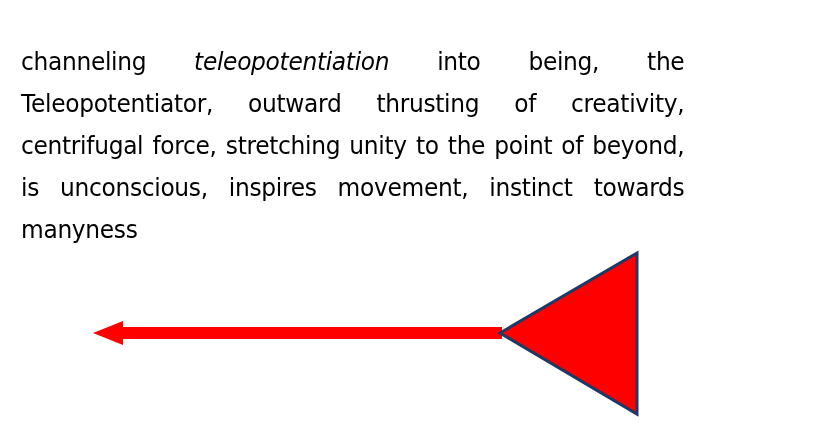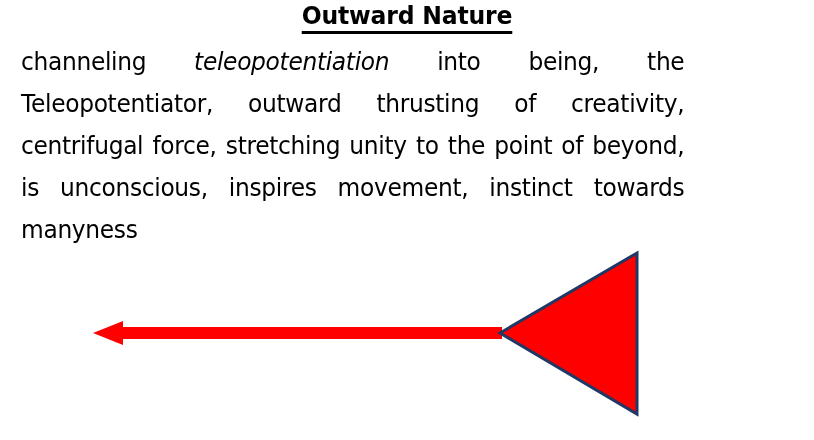--- a/index.html
+++ b/index.html
@@ -78,23 +78,20 @@
     left: 0;
     top: 0;
     display: block;
   }
 </style>
 </head>
 <body>
 
 <div id="slide">
 
-  <div id="title-block">
-    <span id="title-text">Outward Nature</span>
-  </div>
 
   <div id="body-paragraph"><span>channeling </span><span class="italic-term">teleopotentiation</span><span> into being, the Teleopotentiator, outward thrusting of creativity, centrifugal force, stretching unity to the point of beyond, is unconscious, inspires movement, instinct towards manyness</span><span class="line-break-helper"></span></div>
 
   <div id="diagram">
 
     <svg id="diagram-svg" width="814" height="210" viewBox="0 0 814 210" xmlns="http://www.w3.org/2000/svg">
 
       <rect x="121" y="97" width="381" height="12" fill="#FF0000"></rect>
 
       <polygon points="93,103 123,91 123,115" fill="#FF0000"></polygon>

